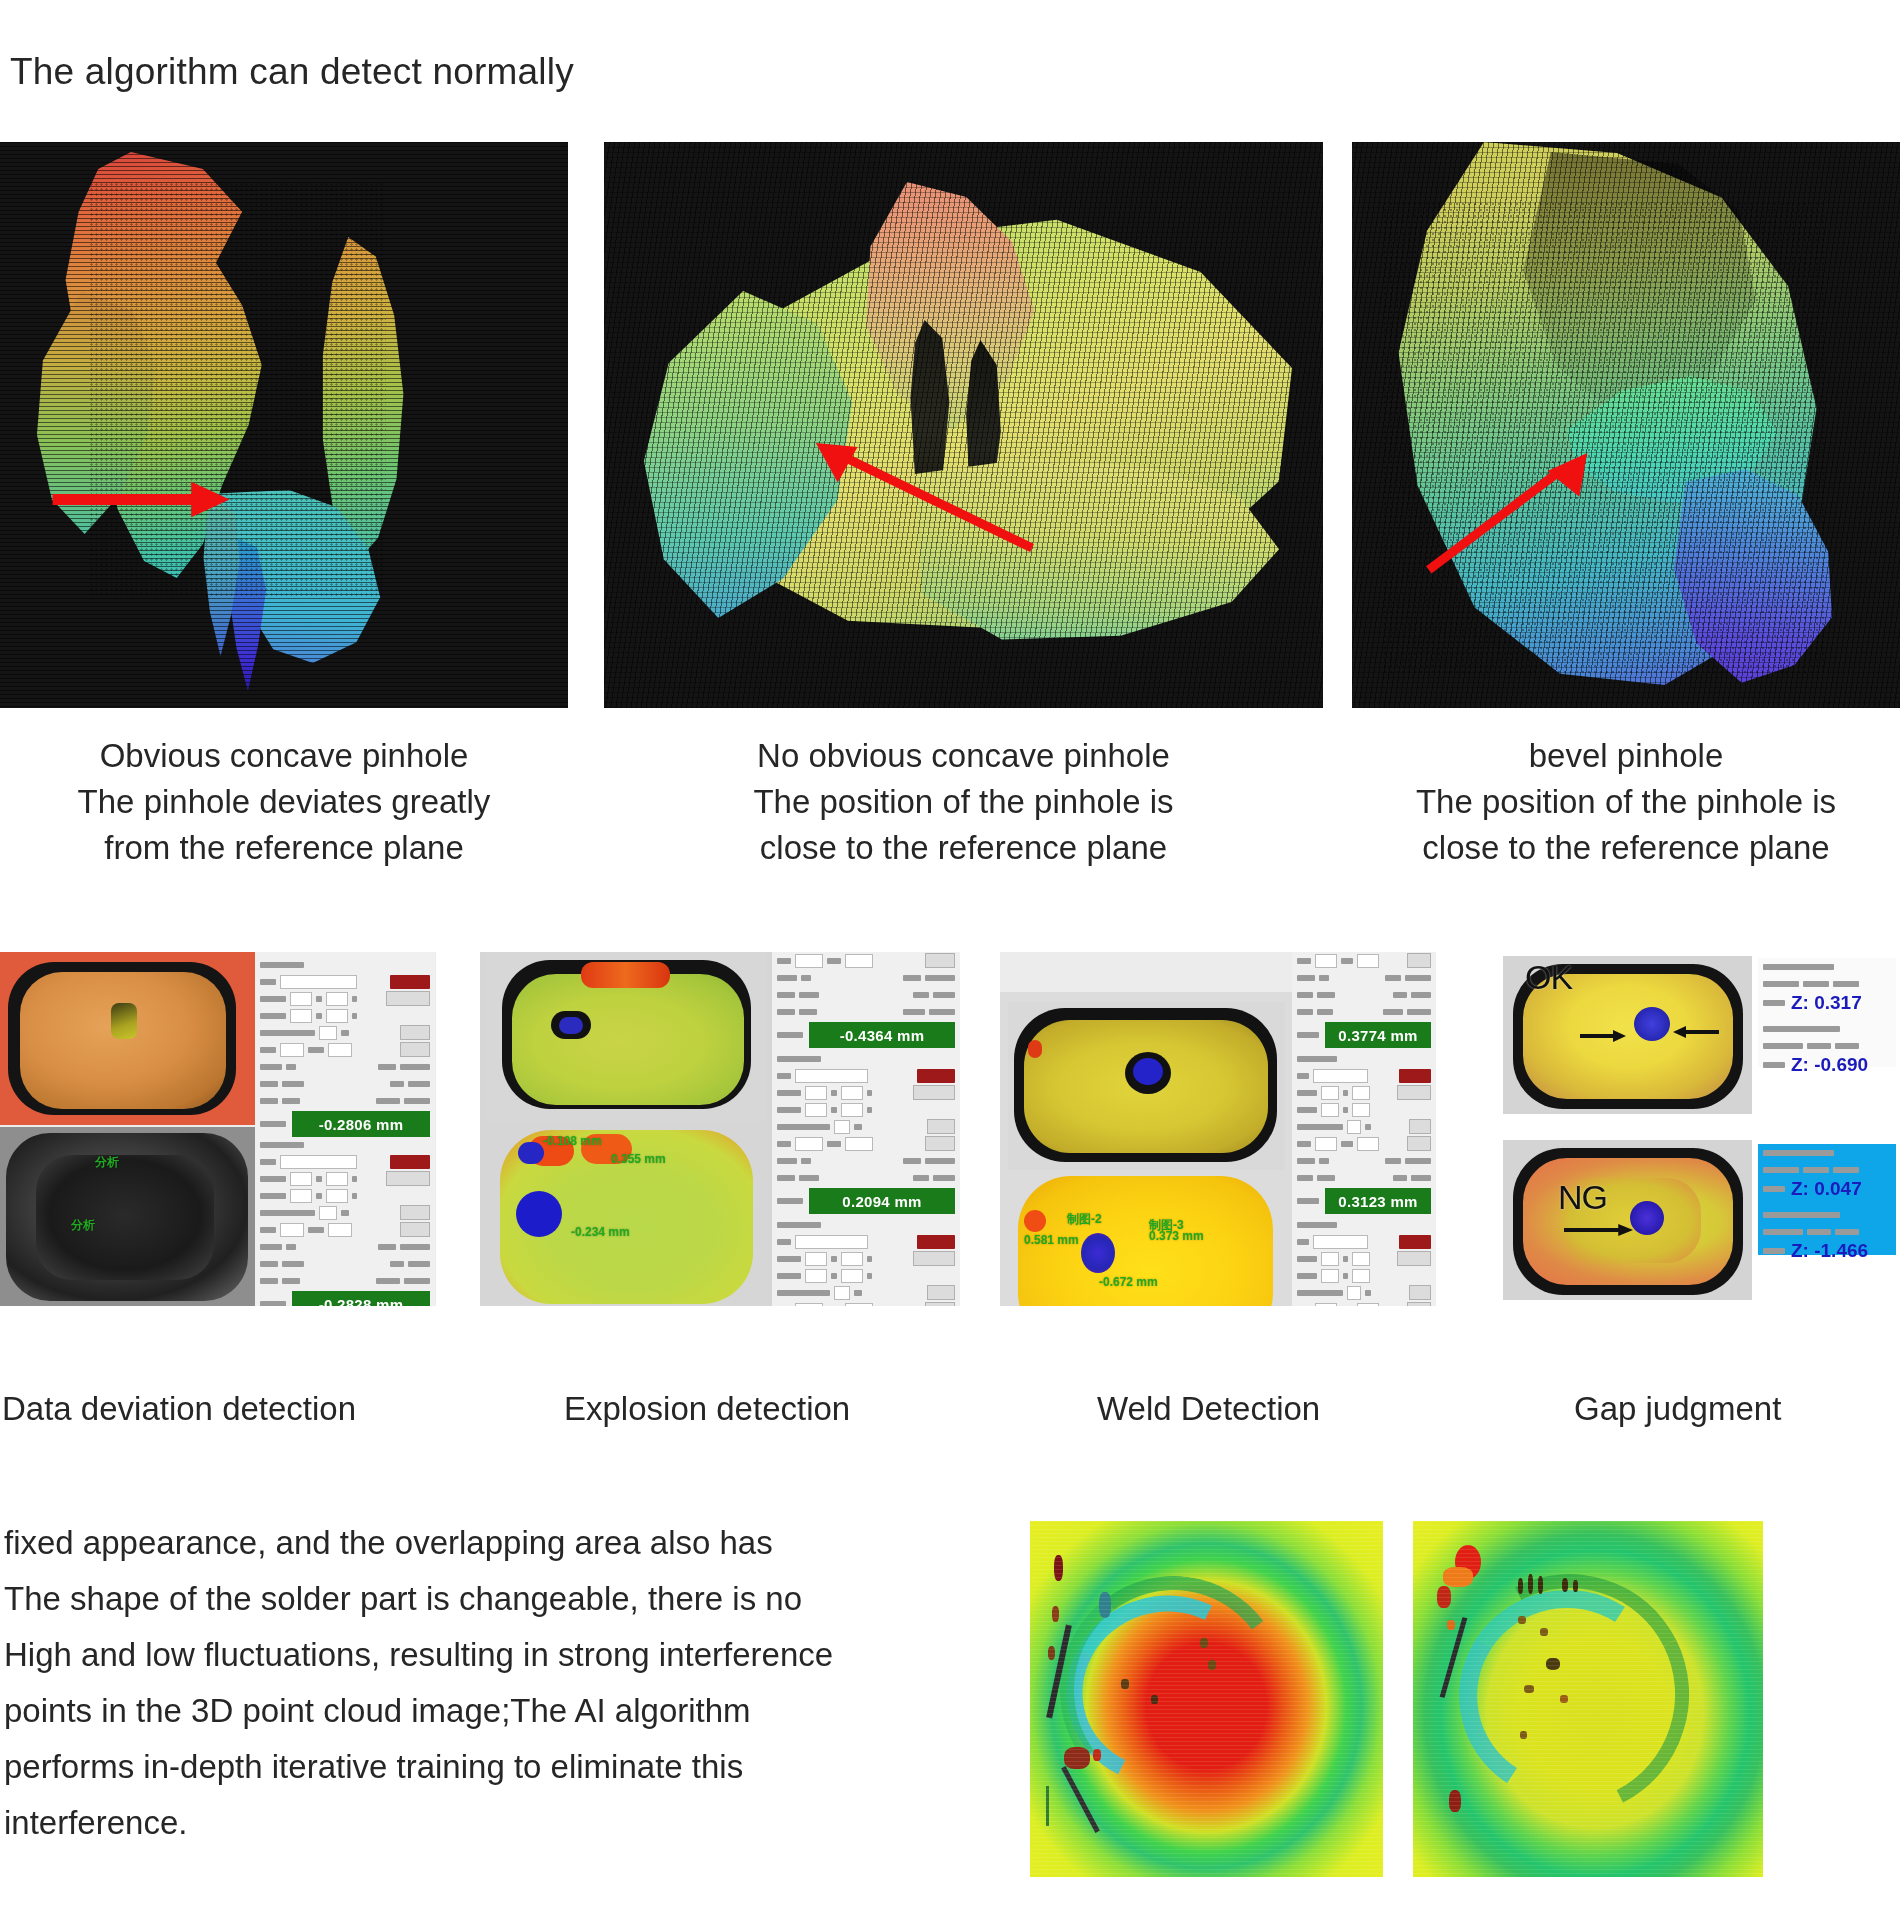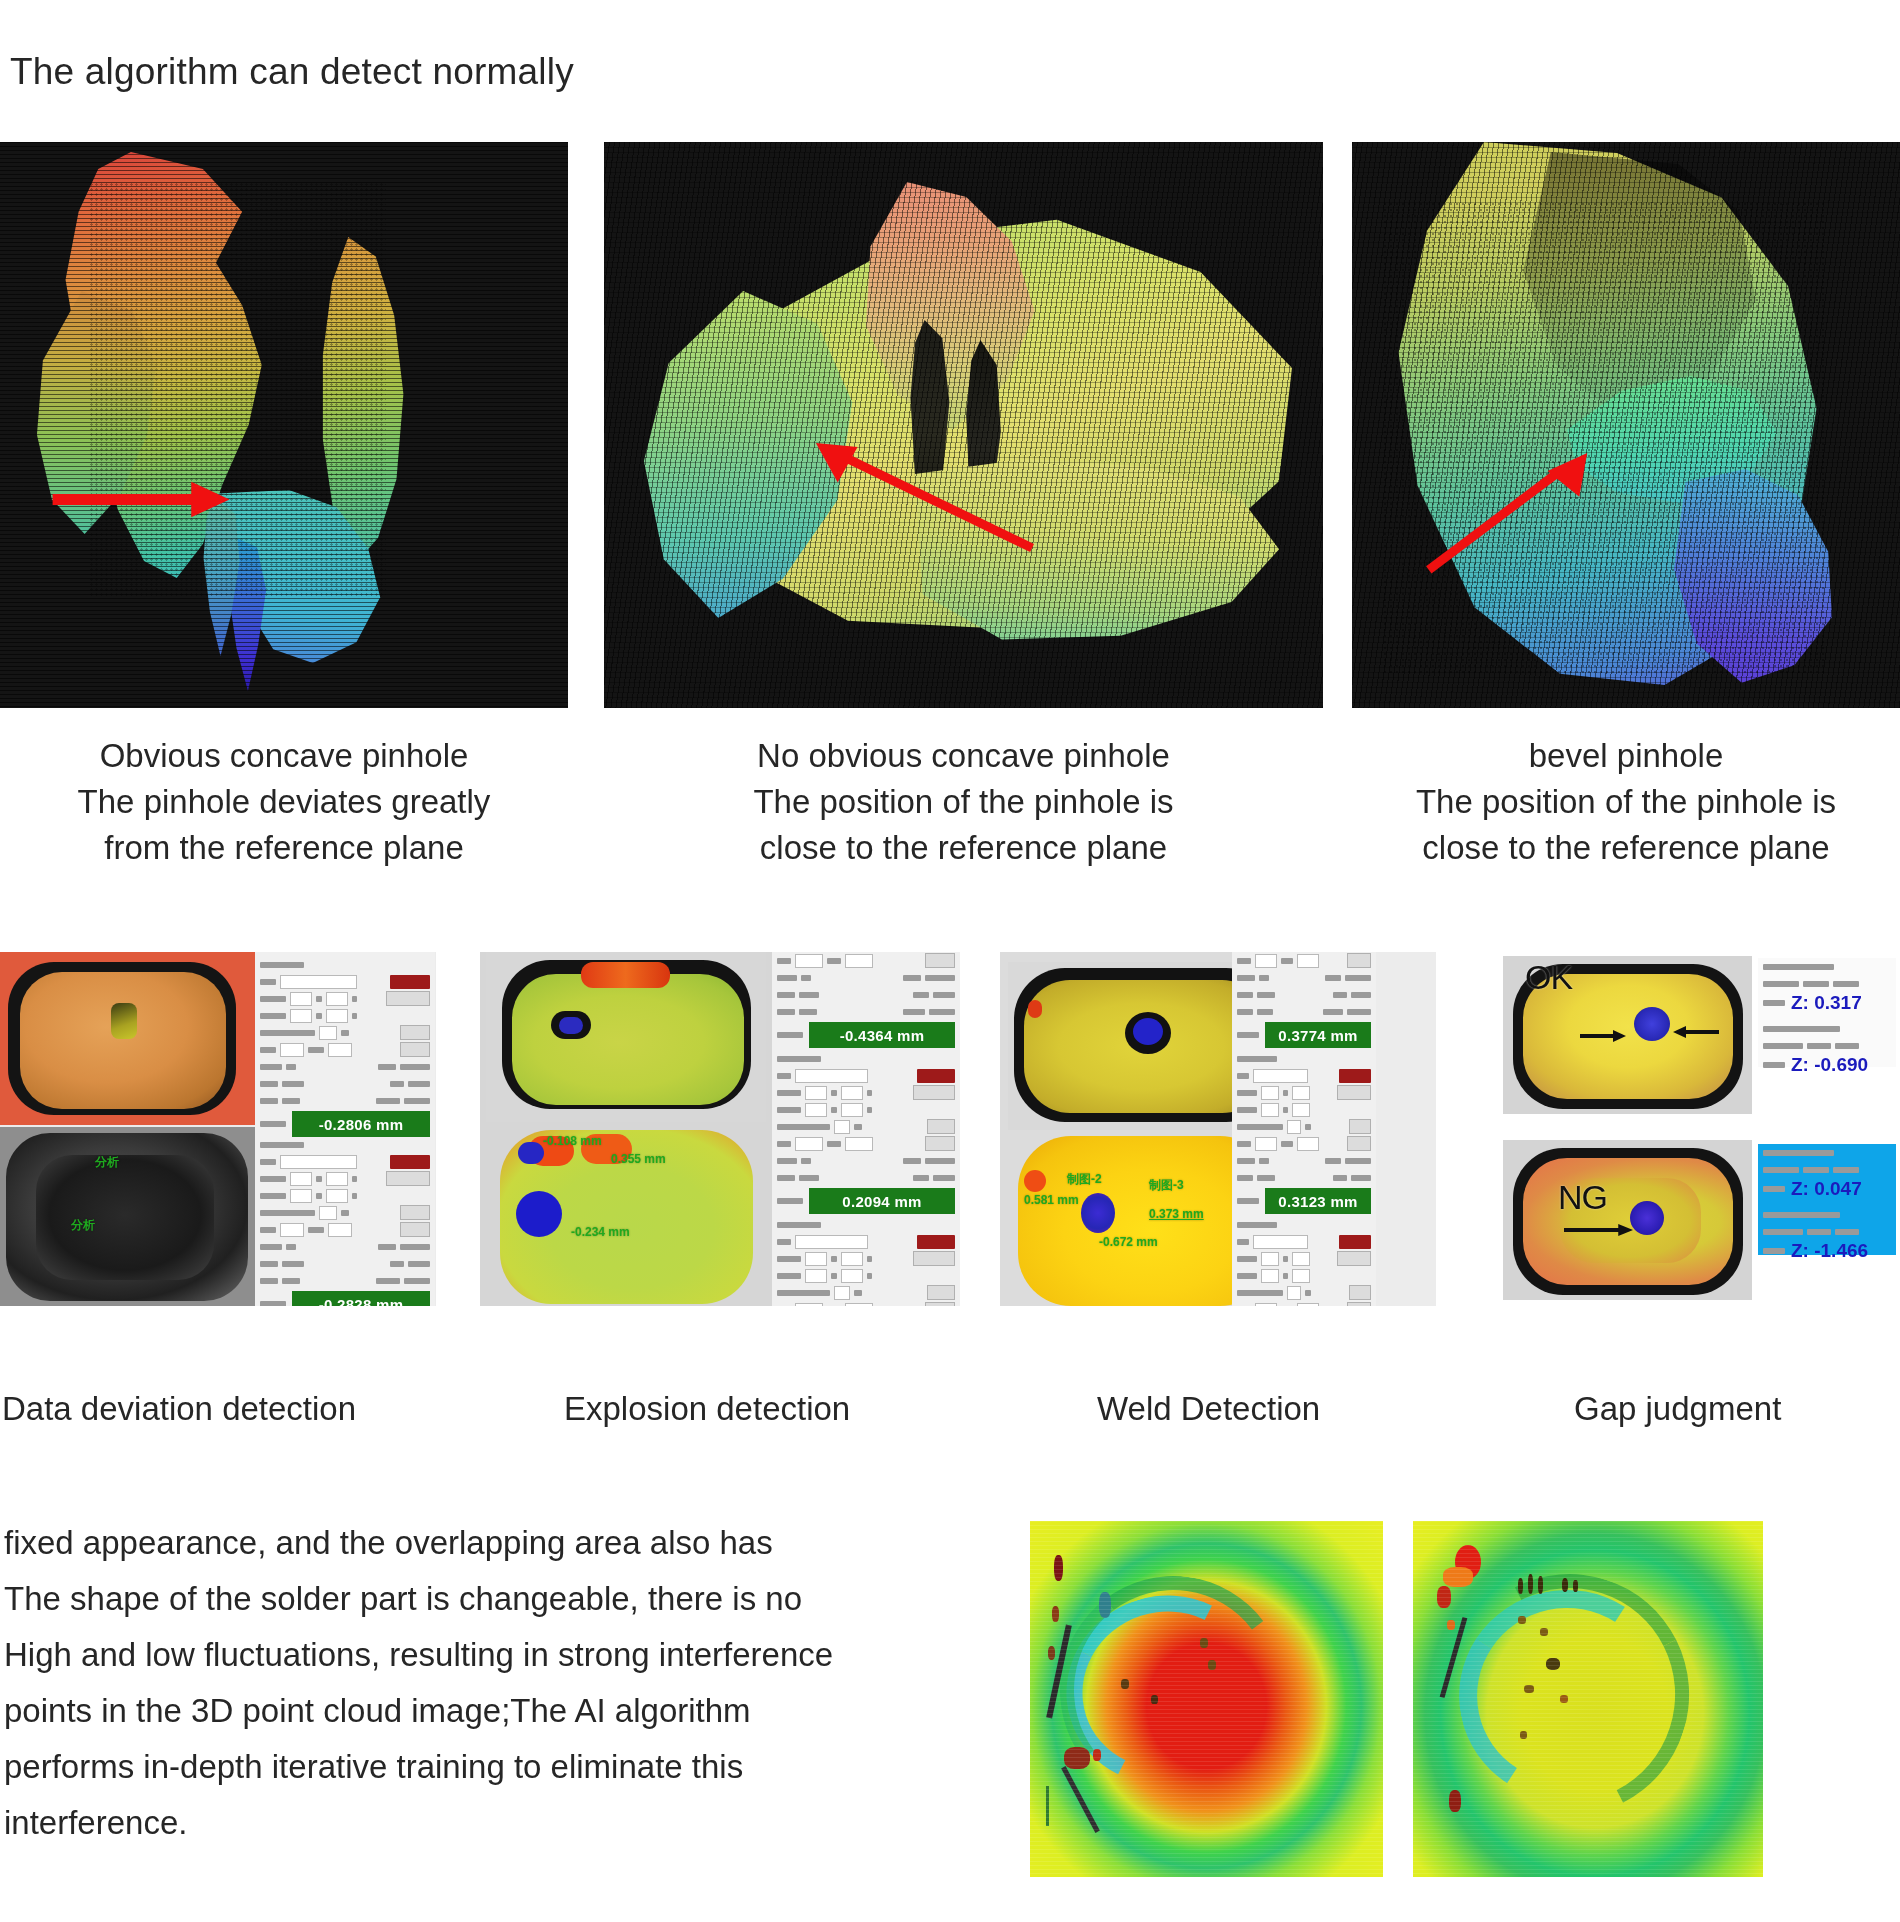--- a/index.html
+++ b/index.html
@@ -613,39 +613,39 @@
             <span class="lbl" style="width:14px"></span>
             <span class="fld" style="width:28px"></span>
             <span class="btn-g" style="width:30px;margin-left:auto"></span>
           </div>
 
       </div>
     </div>
   </div>
 
   <div class="ui-panel ui-3">
-    <div class="ui-img-col" style="width:232px;background:#dcdcdc;">
+    <div class="ui-img-col" style="width:292px;background:#dcdcdc;margin-top:40px;">
       <div class="tile" style="position:absolute;left:8px;top:10px;width:277px;height:168px;background:#d9d9d9;">
         <div style="position:absolute;left:6px;top:6px;width:263px;height:154px;border-radius:51px;background:#121212;"></div>
         <div style="position:absolute;left:16px;top:18px;width:244px;height:133px;border-radius:46px;
              background:radial-gradient(ellipse at 48% 50%, #e1d43a 0%, #d7c733 46%, #c3ad2a 78%, #a08a22 100%);"></div>
         <div style="position:absolute;left:117px;top:50px;width:46px;height:42px;border-radius:50%;background:#111;"></div>
         <div style="position:absolute;left:125px;top:56px;width:30px;height:27px;border-radius:50%;background:#2323c9;"></div>
         <div style="position:absolute;left:20px;top:38px;width:14px;height:18px;border-radius:7px;background:#de3a15;"></div>
       </div>
       <div class="tile" style="position:absolute;left:8px;top:184px;width:277px;height:170px;background:#dcdcdc;">
         <div style="position:absolute;left:10px;top:0px;width:255px;height:170px;border-radius:53px;
              background:radial-gradient(ellipse at 52% 56%, #ffe019 0%, #fcd313 46%, #f5c40e 76%, #eaa807 100%);"></div>
         <div style="position:absolute;left:16px;top:34px;width:22px;height:22px;border-radius:50%;background:#ef4d14;"></div>
         <div style="position:absolute;left:73px;top:57px;width:34px;height:40px;border-radius:50%;
              background:radial-gradient(circle,#3b2bd4 0%,#2626b5 60%,#6a1fb0 100%);"></div>
         <div class="green-anno" style="left:59px;top:36px;">制图-2</div>
         <div class="green-anno" style="left:141px;top:42px;">制图-3</div>
         <div class="green-anno" style="left:16px;top:57px;">0.581 mm</div>
-        <div class="green-anno" style="left:141px;top:71px;text-decoration:underline;">0.373 mm</div>
+        <div class="green-anno" style="left:141px;top:53px;">0.373 mm</div>
         <div class="green-anno" style="left:91px;top:99px;">-0.672 mm</div>
       </div>
     </div>
     <div class="ui-form-col" style="width:144px;">
       <div style="position:absolute;left:0;top:0;width:144px;">
         <div class="frow">
             <span class="lbl" style="width:14px"></span>
             <span class="fld" style="width:22px"></span>
             <span class="lbl" style="width:12px"></span>
             <span class="fld" style="width:22px"></span>

